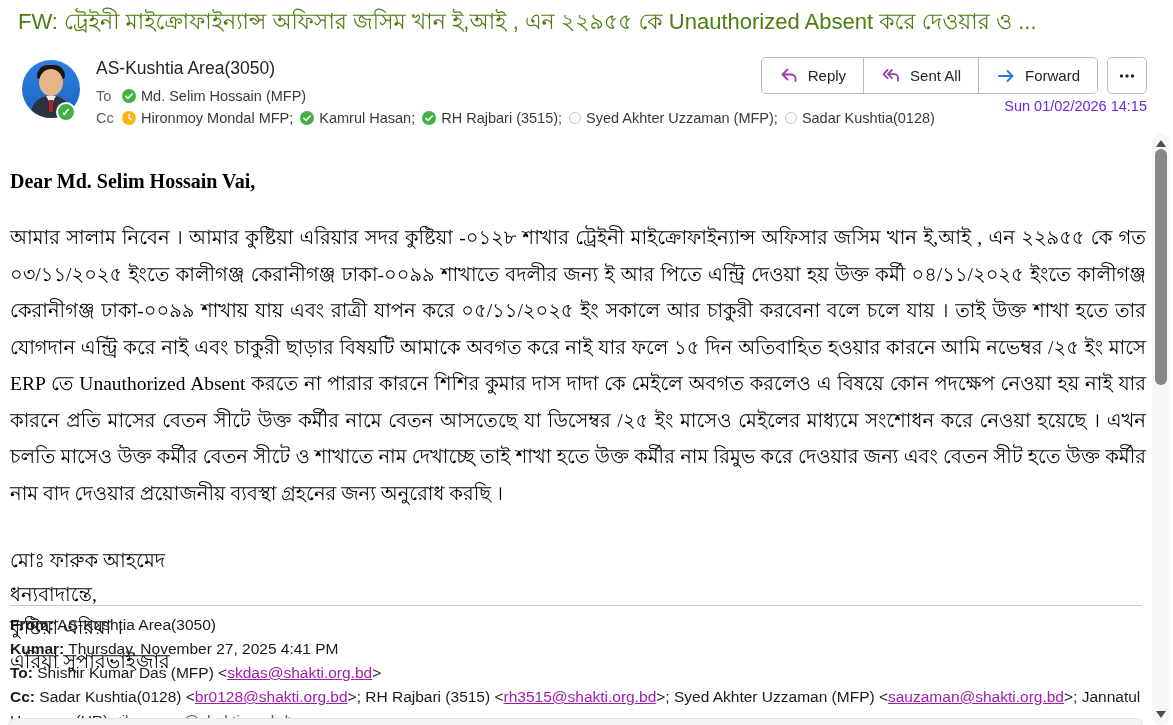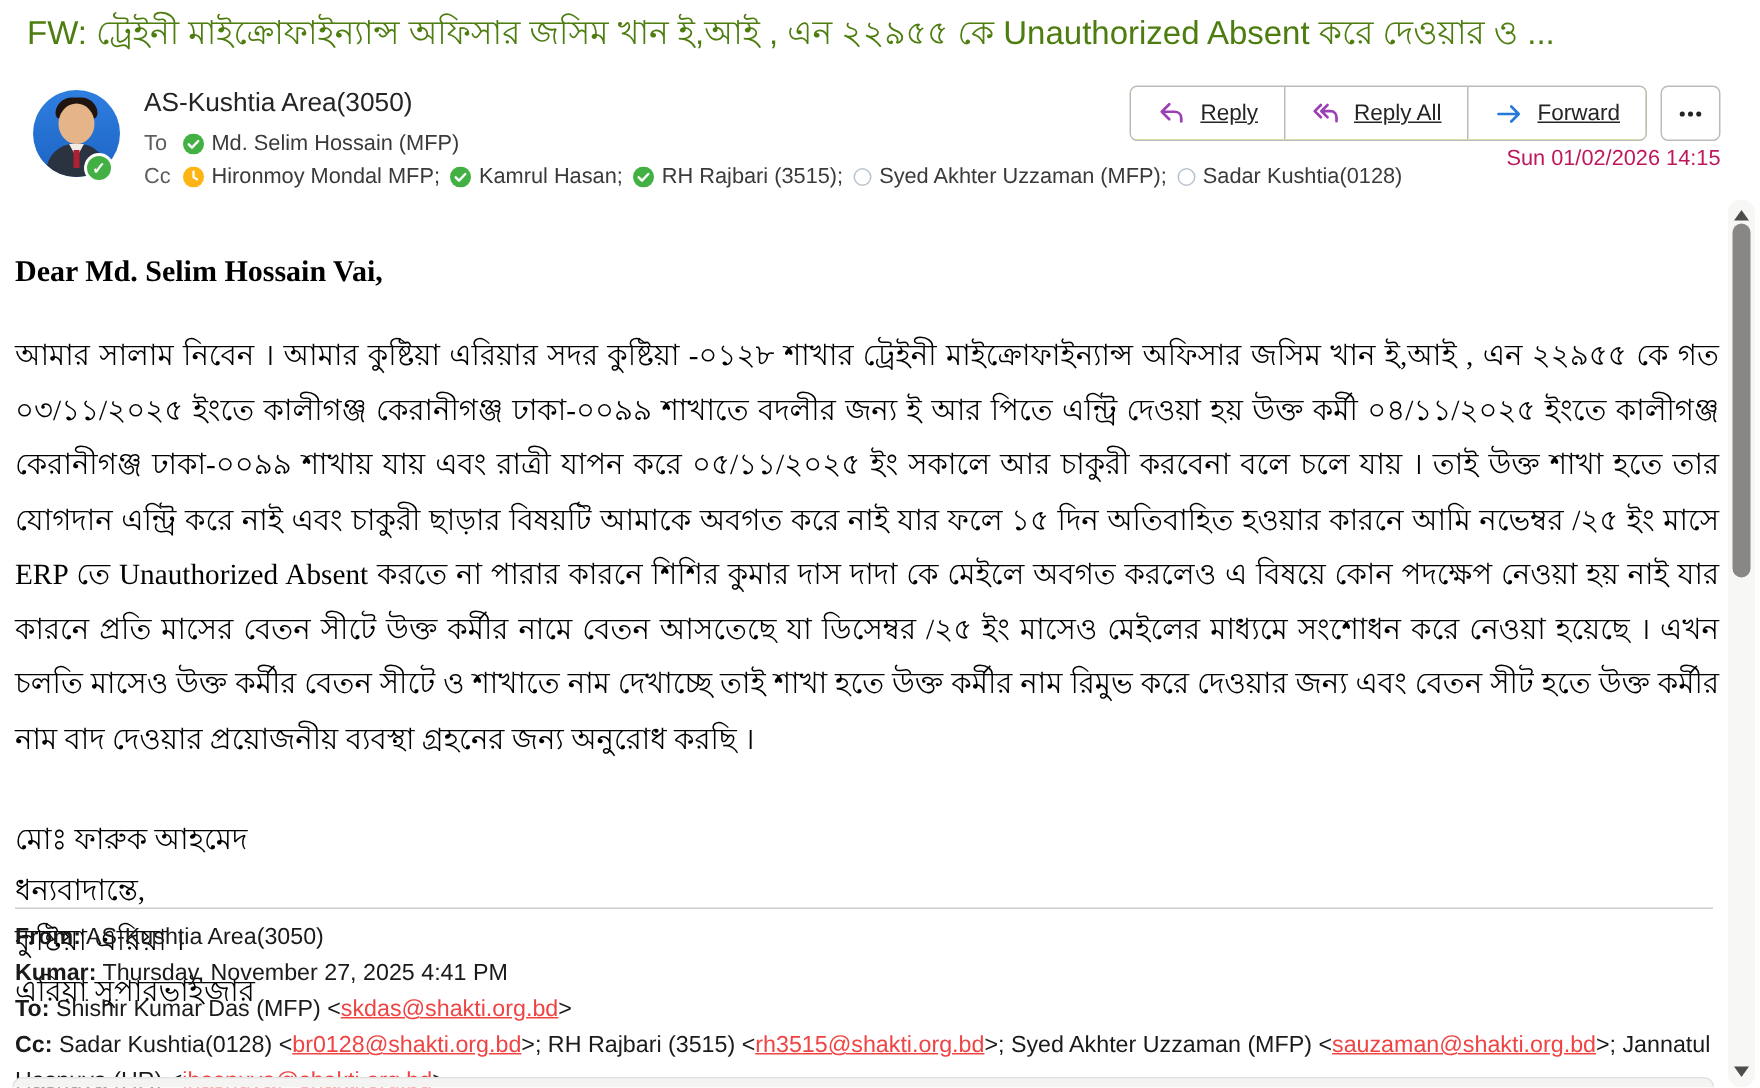--- a/index.html
+++ b/index.html
@@ -32,42 +32,42 @@
   .addr-row.to { top:36px; }
   .addr-row.cc { top:58px; }
   .addr-label { color:#605e5c; width:26px; flex:0 0 26px; }
   .recipient { display:inline-flex; align-items:center; margin-right:7px; cursor:pointer; }
   .recipient .pic { margin-right:5px; display:inline-flex; }
   .pic svg { display:block; }
   .circle-off { width:12px; height:12px; border-radius:50%; border:1.6px solid #b9c3cd; background:#fff; }
 
   
   .actions { position:absolute; top:5px; right:26px; display:flex; align-items:flex-start; }
-  .btn-group { display:flex; border:1px solid #bdbbb9; border-radius:5px; overflow:hidden; background:#bef264;text-decoration:underline; }
+  .btn-group { display:flex; border:1px solid #bdbbb9; border-radius:5px; overflow:hidden; background:#bef264; }
   .btn { display:flex; align-items:center; gap:9px; background:#fff; border:none; height:35px;
     padding:0 17px; font-size:15px; font-family:inherit; color:#252423; cursor:pointer; }
   .btn + .btn { border-left:1px solid #bdbbb9; }
   .more-btn { margin-left:9px; width:40px; height:37px; border:1px solid #bdbbb9; border-radius:5px;
     background:#fff; cursor:pointer; display:flex; align-items:center; justify-content:center; }
-  .date { position:absolute; top:46px; right:26px; font-size:14.5px; color:#be185d; }
+  .date { position:absolute; top:46px; right:26px; font-size:14.5px; color:#6d28d9; }
 
   
   .email-body { position:absolute; top:168px; left:10px; width:1136px;
     font-family:"Liberation Serif", serif; color:#000; }
   .greeting { font-size:20px; font-weight:bold; line-height:26px; margin-bottom:26px; }
   .para { font-size:19.5px; line-height:36.5px; text-align:justify; margin-bottom:32px; }
   .sig-line { font-size:19.5px; line-height:33.5px; }
 
   .divider { position:absolute; top:605px; left:10px; width:1132px; height:1px; background:#cfcdcb; }
 
   
   .quoted { position:absolute; top:613px; left:10px; width:1132px; font-size:15.5px;
     line-height:24px; color:#1b1a19; }
   .qlabel { font-weight:bold; }
-  .quoted a { color:#ef4444; text-decoration:underline; cursor:pointer; }
+  .quoted a { color:#a21caf; text-decoration:underline; cursor:pointer; }
 
   
   .vscroll { position:absolute; top:133px; right:3px; bottom:0; width:18px; background:#f7f7f6;
     border-radius:9px; }
   .vscroll .arrow-up { position:absolute; top:7px; left:4px; width:0; height:0;
     border-left:5px solid transparent; border-right:5px solid transparent; border-bottom:7px solid #4f4d4c; cursor:pointer; }
   .vscroll .arrow-down { position:absolute; bottom:7px; left:4px; width:0; height:0;
     border-left:5px solid transparent; border-right:5px solid transparent; border-top:7px solid #4f4d4c; cursor:pointer; }
   .vscroll .thumb { position:absolute; top:16px; left:3px; width:12px; height:236px; background:#888786;
     border-radius:6px; cursor:grab; }
@@ -160,21 +160,21 @@
         </span>
         <span>Reply</span>
       </button>
       <button class="btn">
         <span class="pic">
           <svg width="20" height="20" viewBox="0 0 20 20">
               <path d="M6.6 4 L2.5 8.1 L6.6 12.2" stroke="#9b3fb5" stroke-width="1.8" fill="none" stroke-linecap="round" stroke-linejoin="round"></path>
               <path d="M11 4 L6.9 8.1 L11 12.2 M6.9 8.1 H13 C15.3 8.1 17 9.8 17 12.2 V14.8" stroke="#9b3fb5" stroke-width="1.8" fill="none" stroke-linecap="round" stroke-linejoin="round"></path>
             </svg>
         </span>
-        <span>Reply All</span>
+        <span>Sent All</span>
       </button>
       <button class="btn">
         <span class="pic">
           <svg width="20" height="20" viewBox="0 0 20 20">
               <path d="M3 10 H16 M11.5 5 L16.5 10 L11.5 15" stroke="#2779d8" stroke-width="1.8" fill="none" stroke-linecap="round" stroke-linejoin="round"></path>
             </svg>
         </span>
         <span>Forward</span>
       </button>
     </div>

